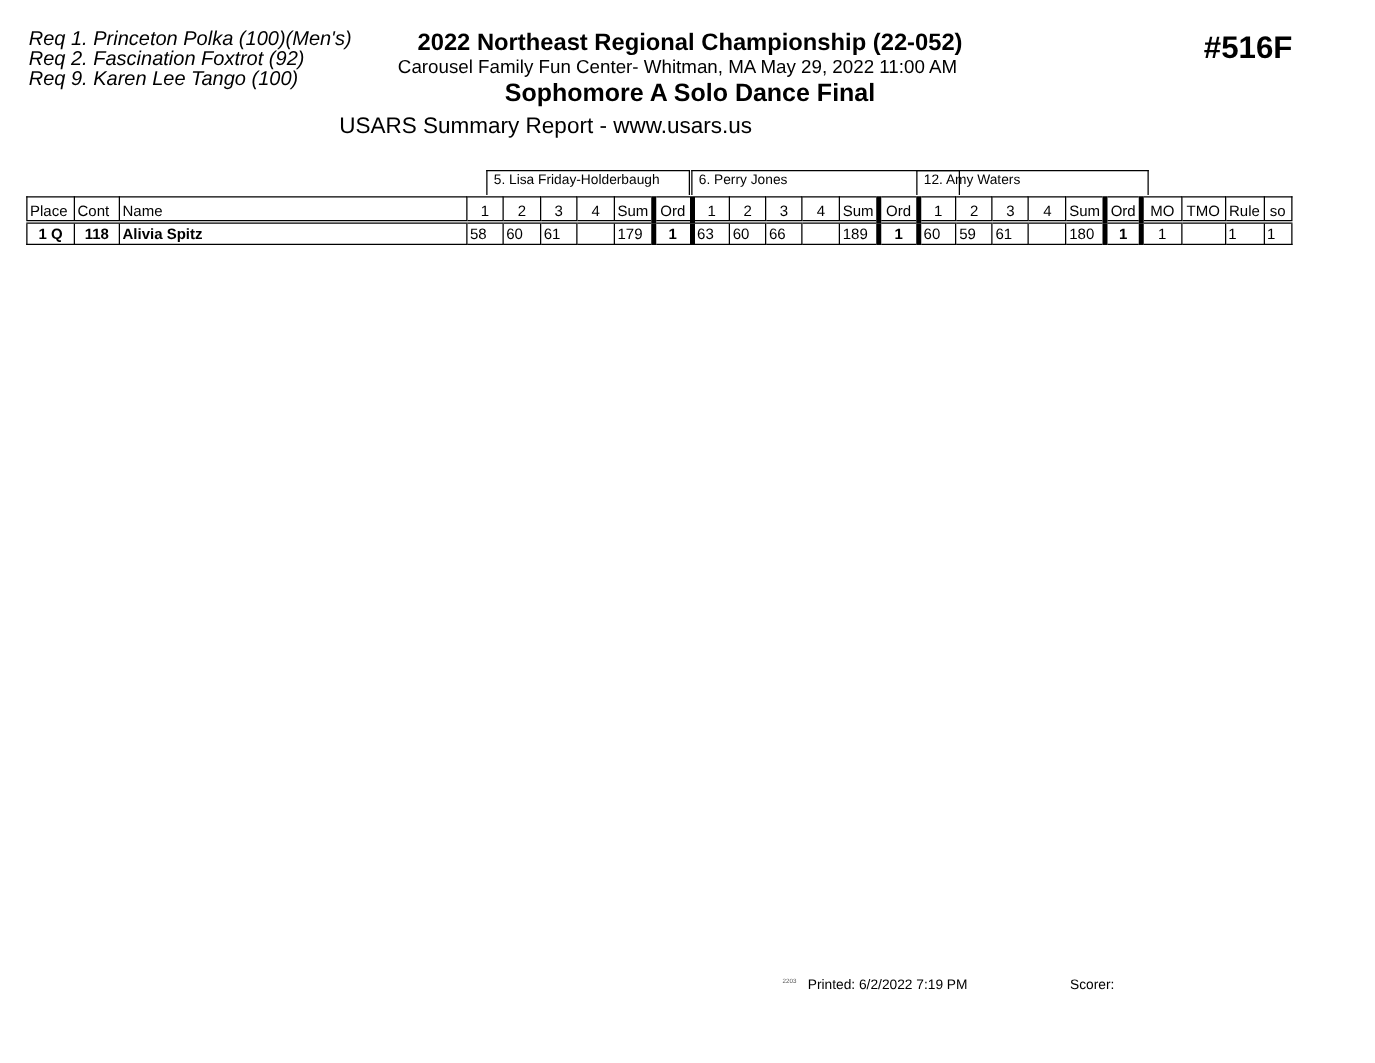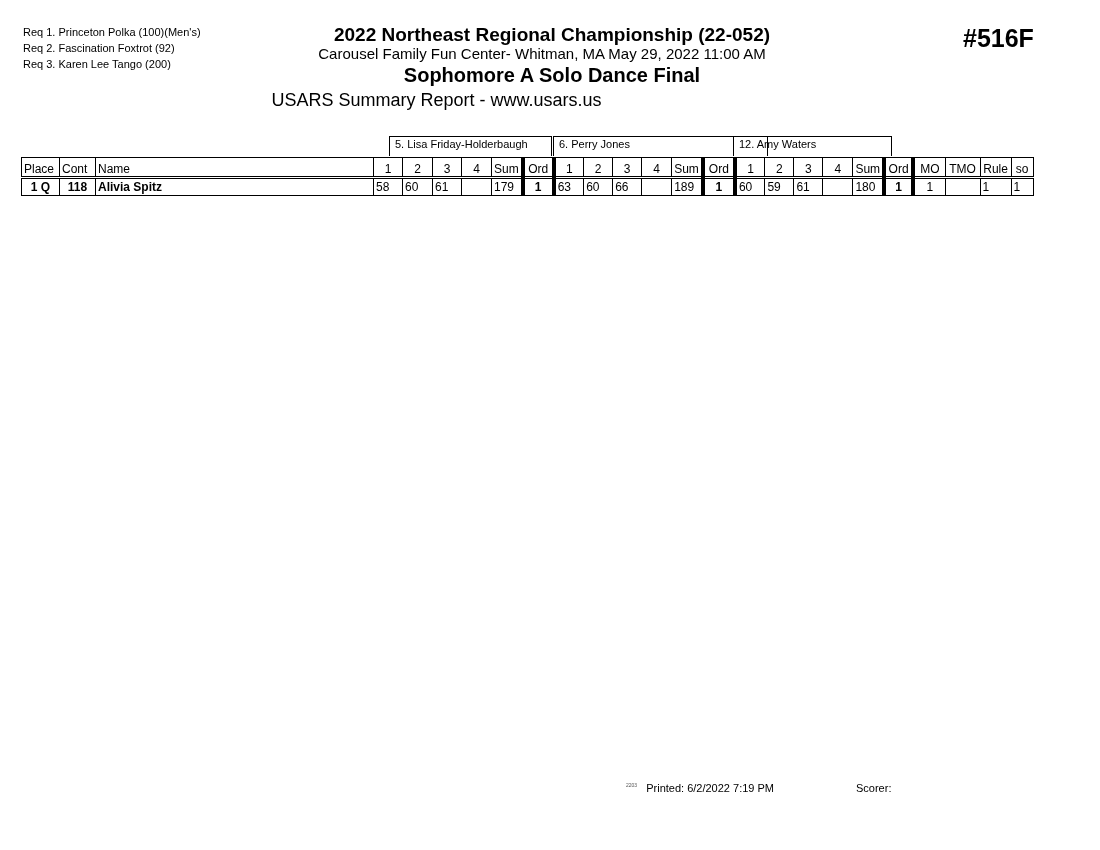--- a/index.html
+++ b/index.html
@@ -1,18 +1,18 @@
 <!DOCTYPE html>
 <html><head>
 <meta charset="utf-8">
 <style>
   html, body { margin:0; padding:0; background:#ffffff; }
   body { width:1100px; height:850px; position:relative; overflow:hidden; font-family:"Liberation Sans", sans-serif; color:#000; }
   .abs { position:absolute; white-space:nowrap; }
-  .req { left:23px; font-size:11px; line-height:16px; }
+  .req { left:23px; font-size:16px; line-height:16px;font-style:italic; }
   .title { left:0; width:1104px; text-align:center; }
   .t1 { top:24px; font-size:19px; font-weight:bold; left:0; width:1104px; }
   .t2 { top:45px; font-size:15px; left:0; width:1084px; }
   .t3 { top:64px; font-size:20px; font-weight:bold; left:0; width:1104px; }
   .t4 { top:90px; font-size:18px; left:0; width:873px; }
   .num { left:963px; top:24px; font-size:25px; font-weight:bold; }
   .judge-hdr { top:136px; height:20px; border:1px solid #000; border-bottom:none; font-size:11px; line-height:14px; padding-left:5px; box-sizing:border-box; }
   table.results { position:absolute; left:21px; top:157px; border-collapse:collapse; table-layout:fixed; font-size:12px; }
   table.results td { border:1px solid #000; height:18px; padding:0 2px; box-sizing:border-box; white-space:nowrap; overflow:hidden; }
   table.results tr.hdr td { height:20px; text-align:center; padding-top:3px; }
@@ -24,32 +24,32 @@
   .tk { border-left:4px solid #000 !important; }
   .footer { top:782px; font-size:11px; }
   .tiny { font-size:5px; vertical-align:top; letter-spacing:0; color:#555; }
 </style>
 </head>
 <body>
 
 <div>
   <div class="abs req" style="top:24px">Req  1.  Princeton Polka (100)(Men's)</div>
   <div class="abs req" style="top:40px">Req  2.  Fascination Foxtrot (92)</div>
-  <div class="abs req" style="top:56px">Req  3.  Karen Lee Tango (200)</div>
+  <div class="abs req" style="top:56px">Req  9.  Karen Lee Tango (100)</div>
 </div>
 
 <div class="abs title t1">2022 Northeast Regional Championship (22-052)</div>
 <div class="abs title t2">Carousel Family Fun Center- Whitman, MA  May 29, 2022  11:00 AM</div>
 <div class="abs title t3">Sophomore A Solo Dance Final</div>
 <div class="abs title t4">USARS Summary Report - www.usars.us</div>
 <div class="abs num">#516F</div>
 
 <div class="abs judge-hdr" style="left:389px; width:163px;">5.  Lisa Friday-Holderbaugh</div>
 <div class="abs judge-hdr" style="left:553px; width:215px;">6.  Perry Jones</div>
-<div class="abs judge-hdr" style="left:733px; width:159px;">12.  Amy Waters</div>
+<div class="abs judge-hdr" style="left:733px; width:186px;">12.  Amy Waters</div>
 
 <table class="results">
   <colgroup>
     <col style="width:38px">
       <col style="width:36px">
       <col style="width:278px">
     <col style="width:29px">
       <col style="width:30px">
       <col style="width:29px">
       <col style="width:30px">

